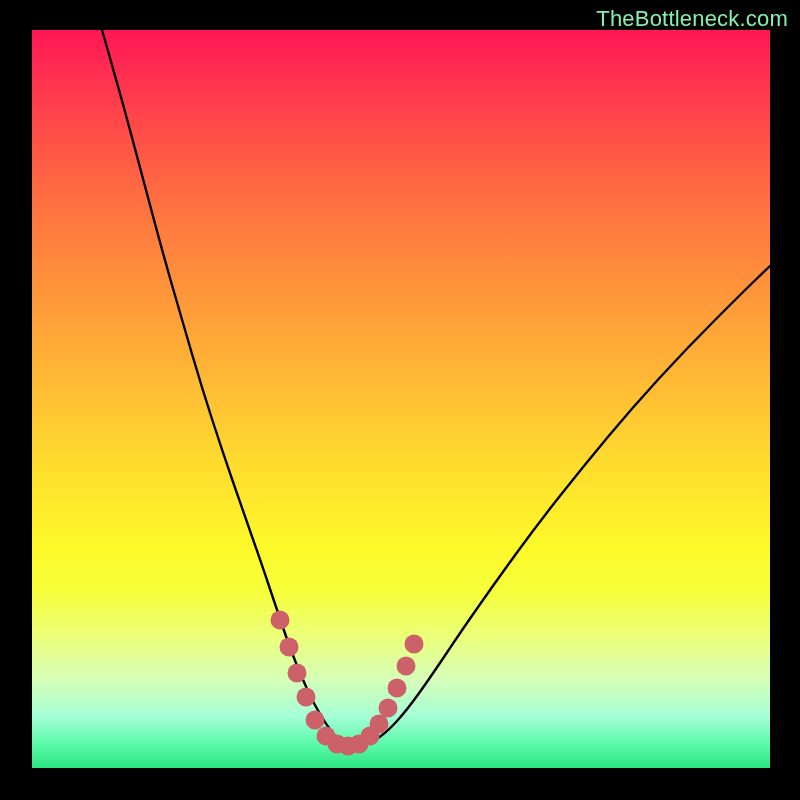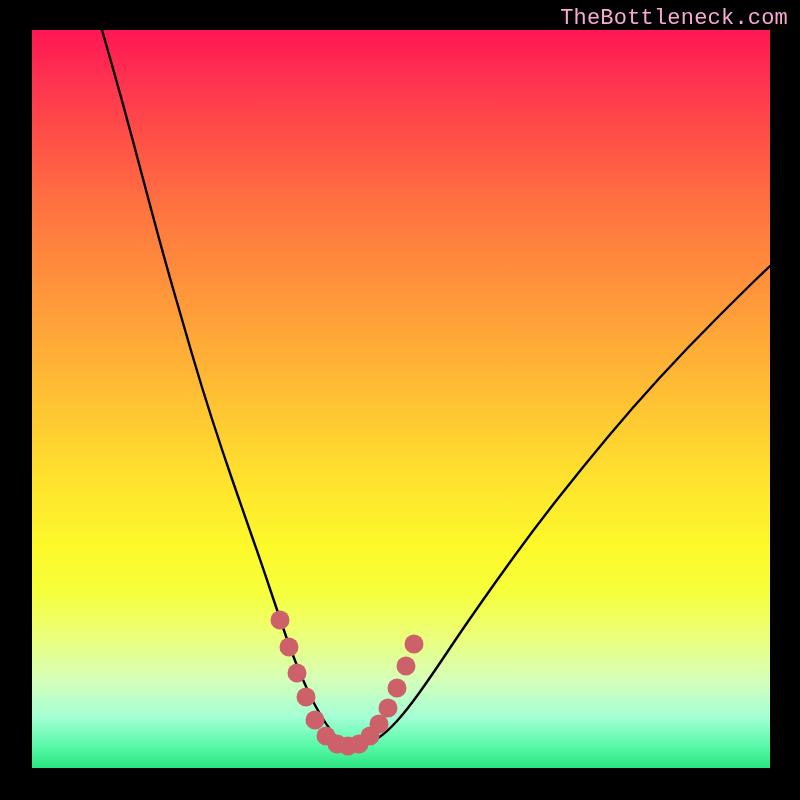--- a/index.html
+++ b/index.html
@@ -29,23 +29,23 @@
       #ecff78 82%,
       #d6ffb8 88%,
       #a5ffd6 93%,
       #58f9a8 97%,
       #2be57f 100%);
   }
   .watermark {
     position: absolute;
     top: 6px;
     right: 12px;
-    font-family: Liberation Mono, monospace;
+    font-family: Liberation Sans, sans-serif;
     font-size: 22px;
-    color: #f9a8d4;
+    color: #86efac;
     letter-spacing: 0.2px;
     z-index: 50;
   }
   svg.curve {
     position: absolute;
     left: 0;
     top: 0;
     width: 738px;
     height: 738px;
     overflow: visible;

